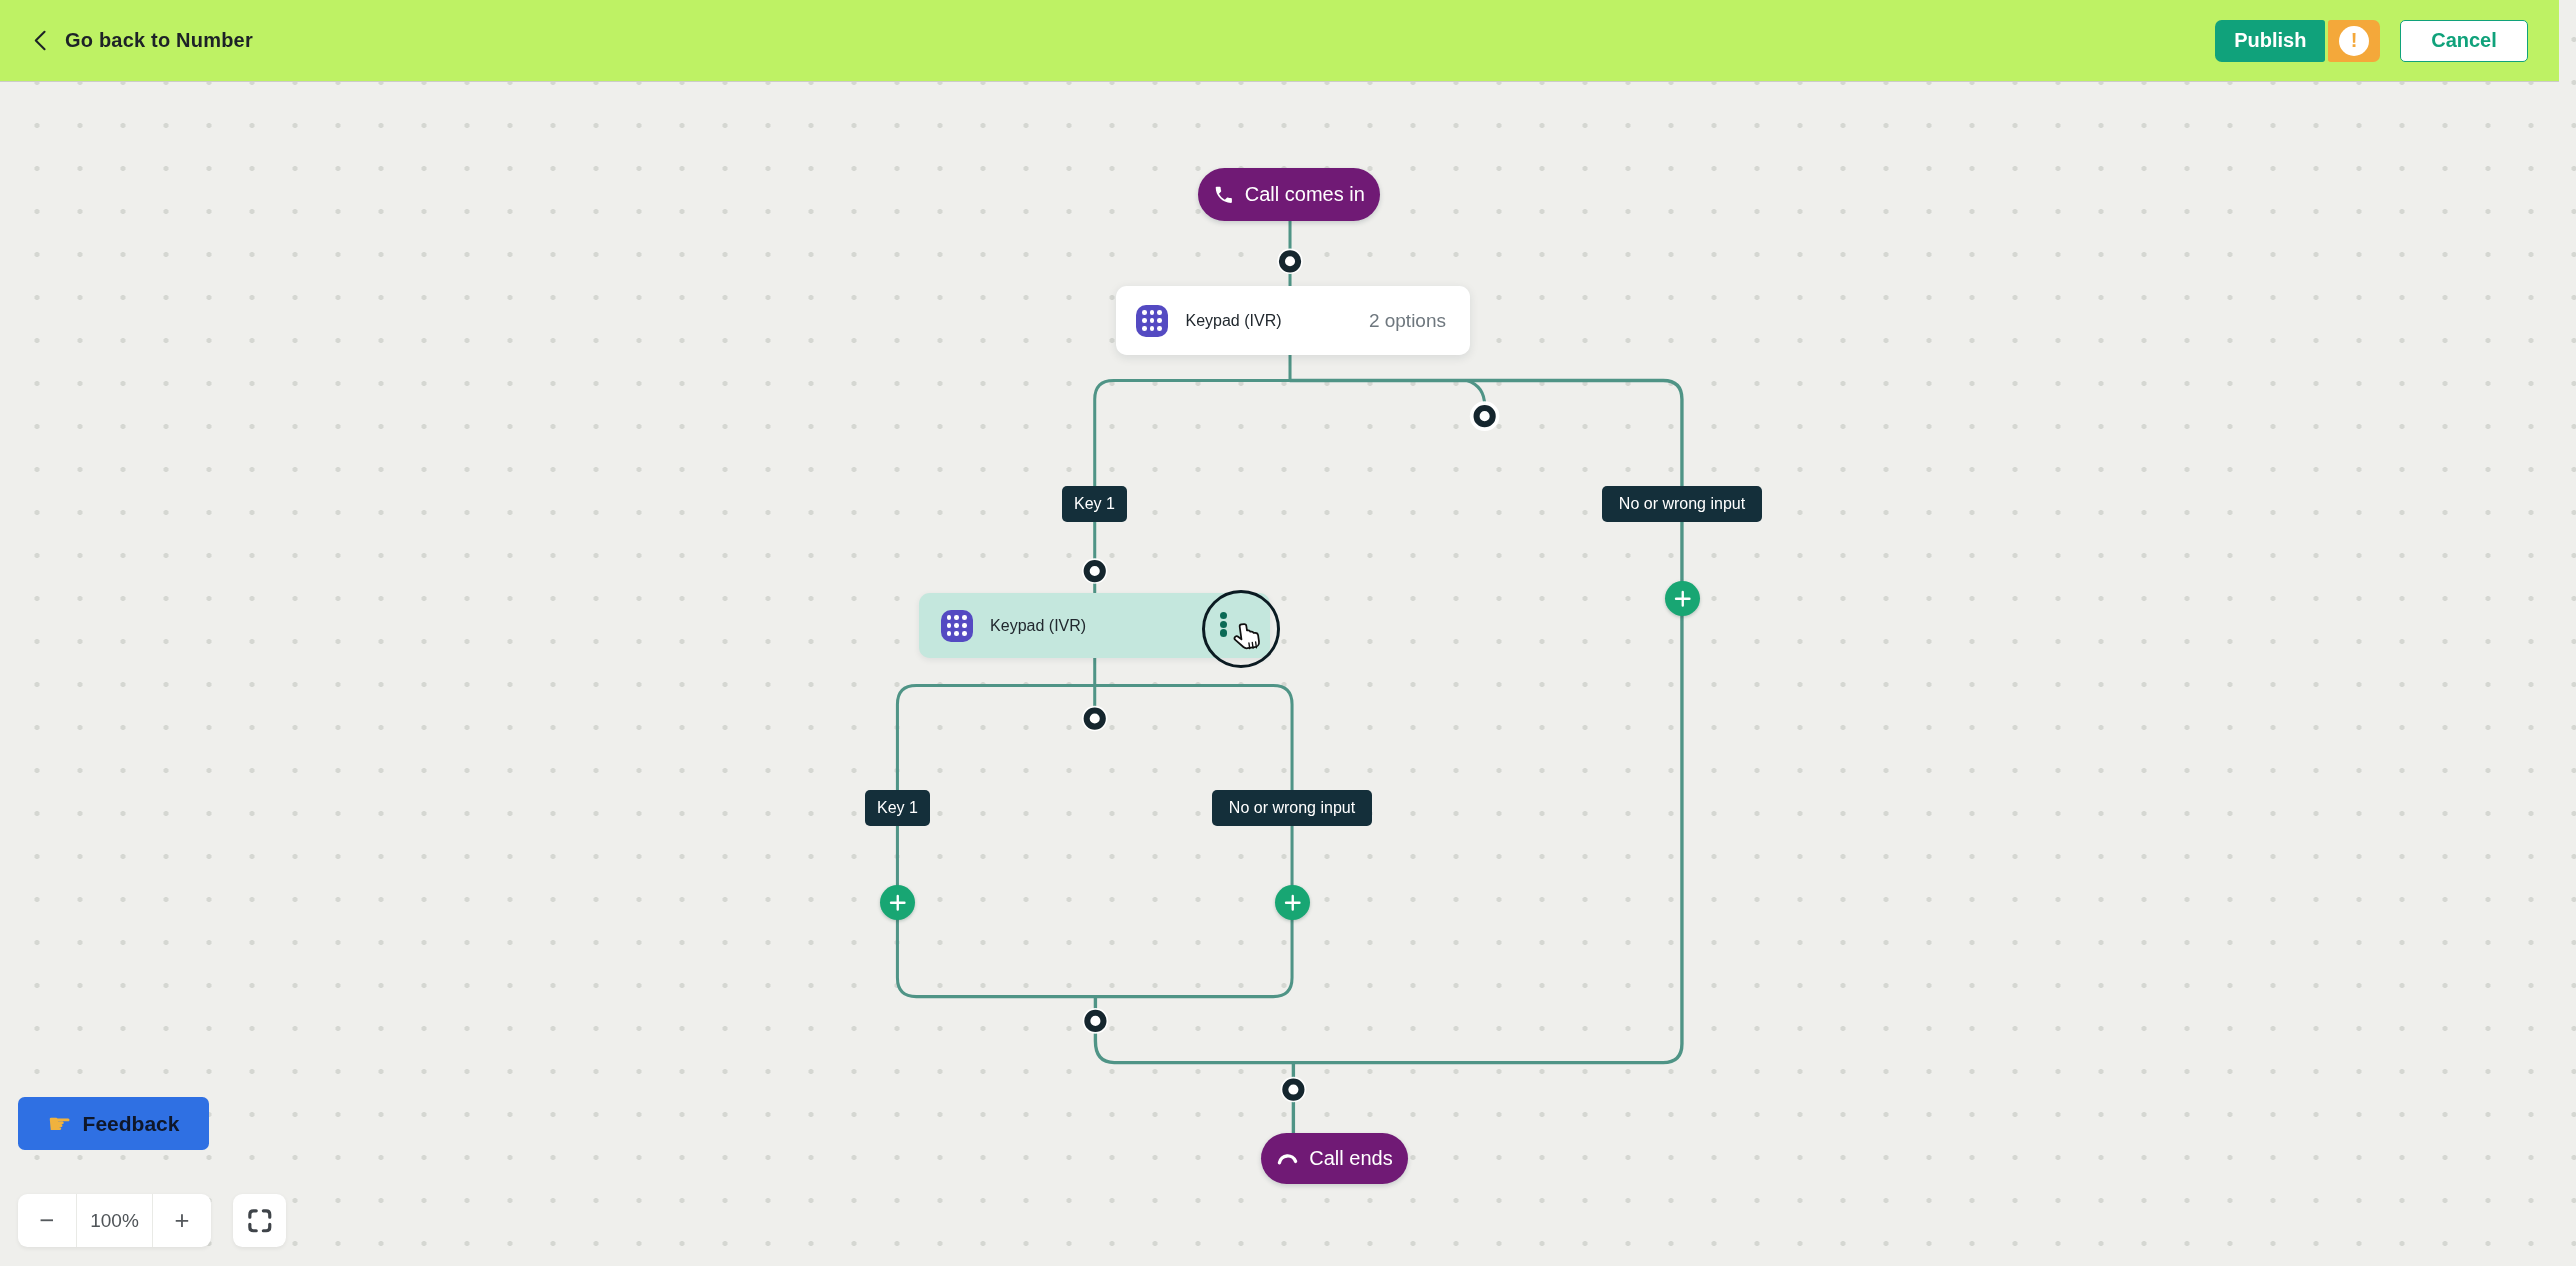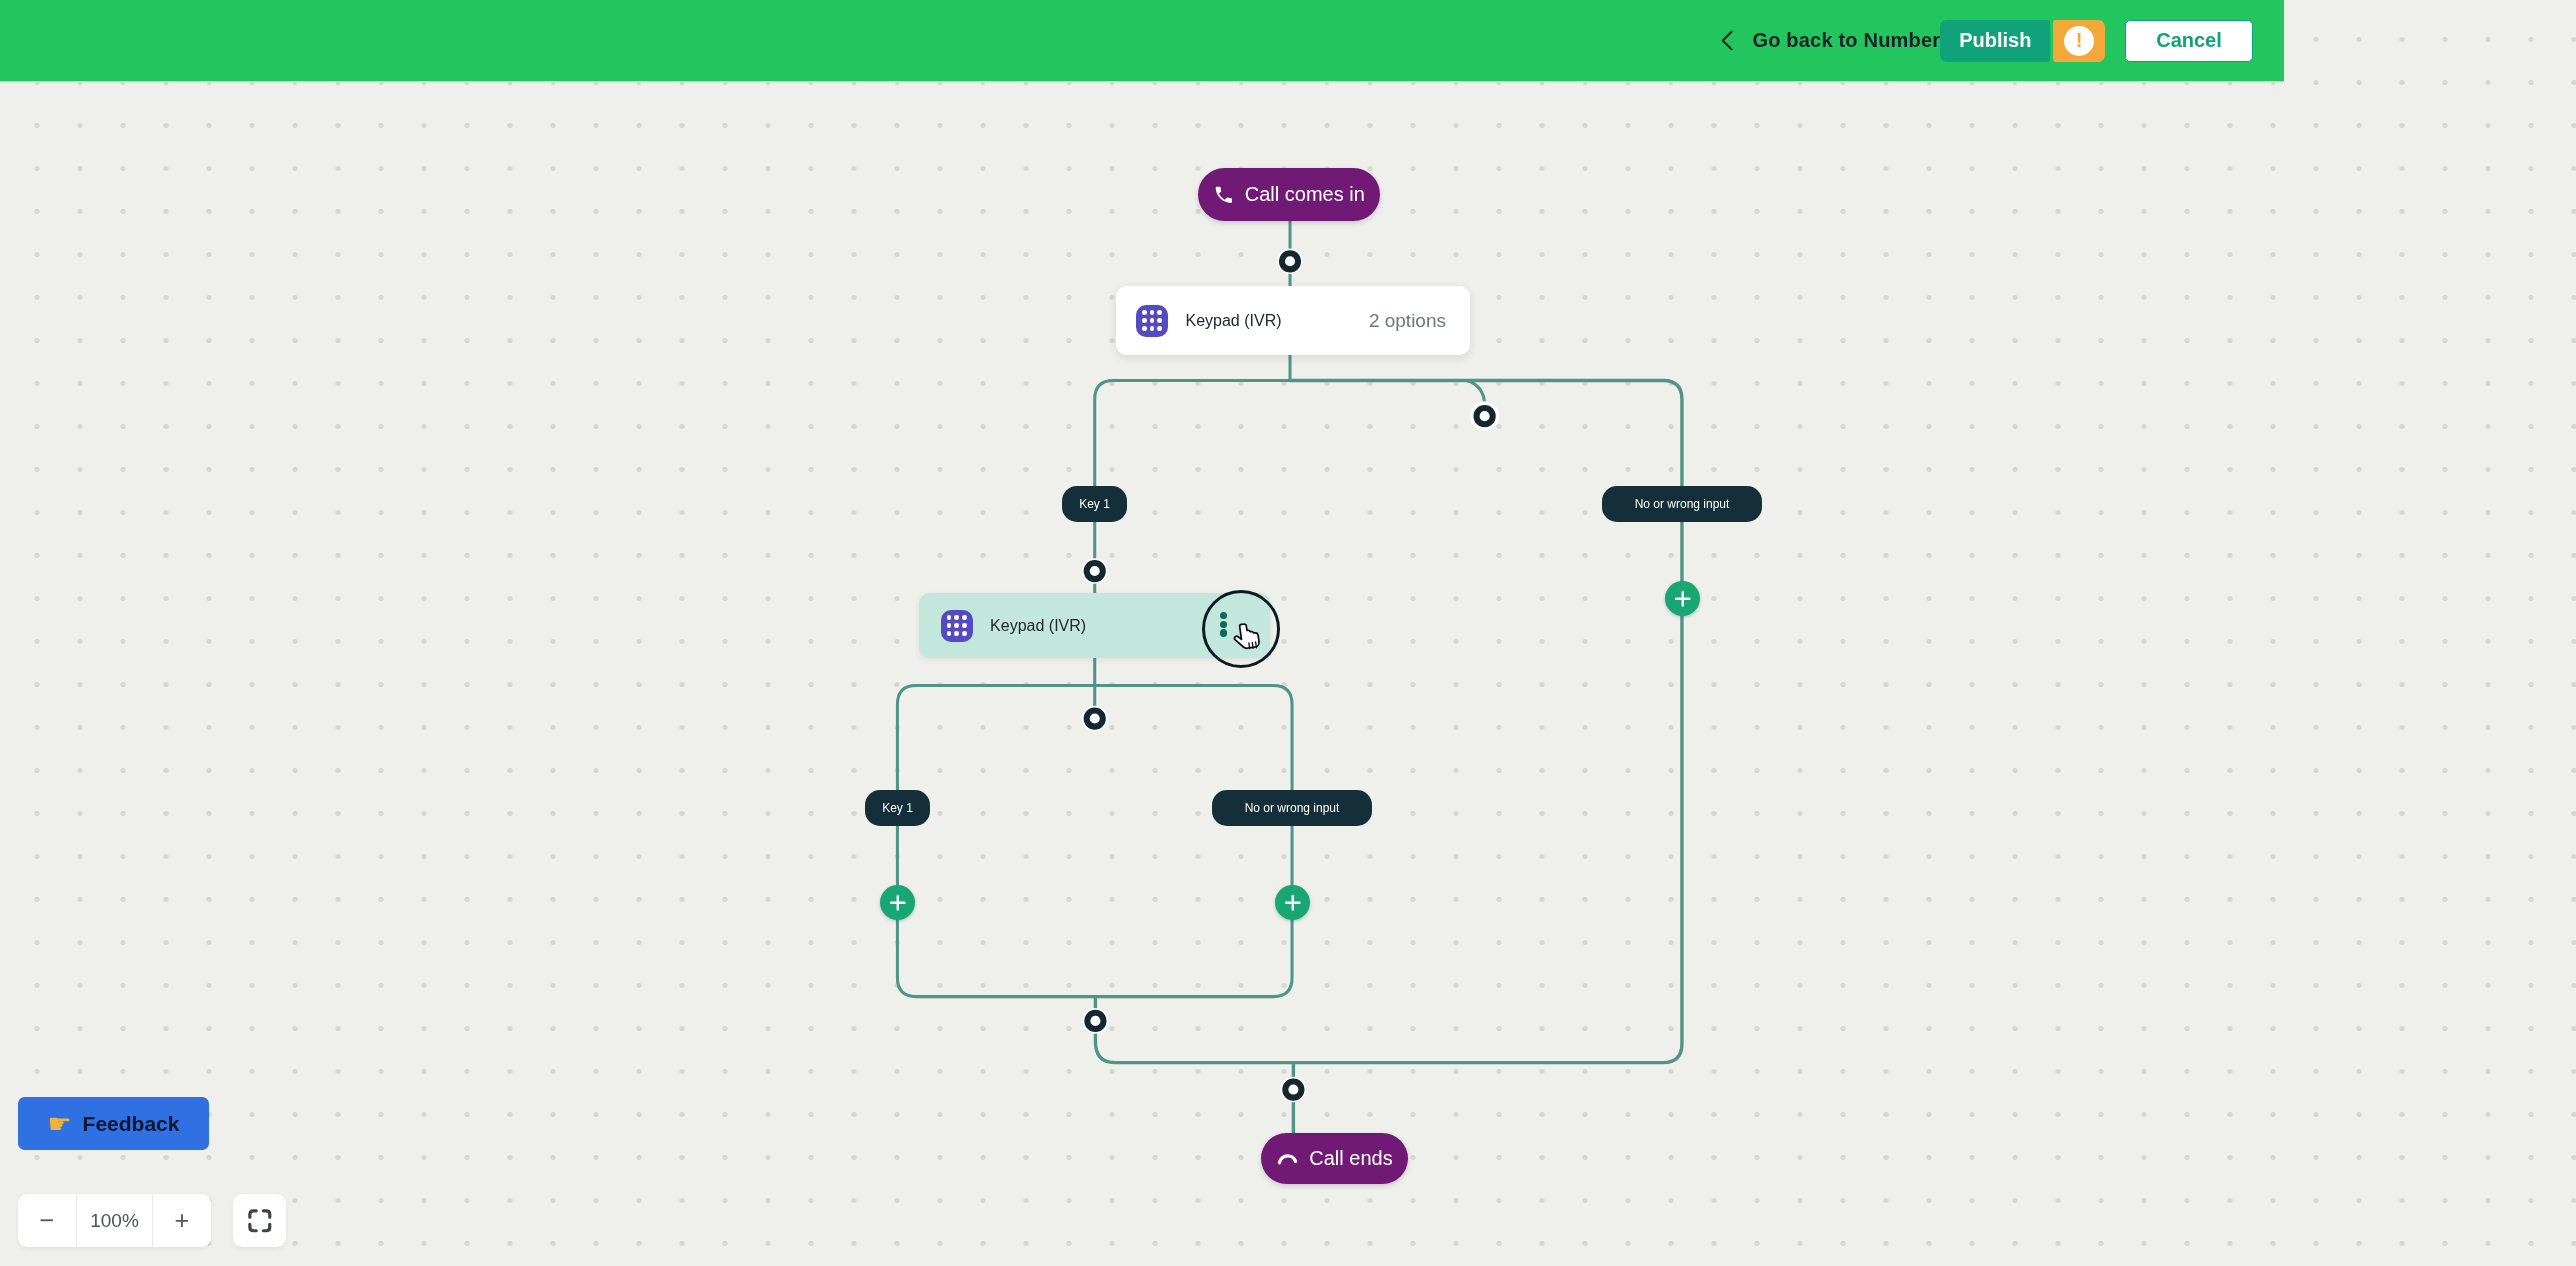--- a/index.html
+++ b/index.html
@@ -3,23 +3,23 @@
 <meta charset="utf-8">
 <style>
   * { margin:0; padding:0; box-sizing:border-box; }
   html,body { width:2576px; height:1266px; overflow:hidden;
     font-family:"Liberation Sans", sans-serif; }
   body { position:relative; background-color:#efefec;
     background-image:radial-gradient(circle, #d5d7d2 2.4px, transparent 2.7px);
     background-size:43px 43px; background-position:15.5px 18px; }
 
   
-  .header { position:absolute; left:0; top:0; width:2284px; height:82px;
-    background:#22c55e; border-bottom:1.3px solid #cbccc8; z-index:10;
-    display:flex; align-items:center; justify-content:flex-end;
+  .header { position:absolute; left:0; top:0; width:2559px; height:82px;
+    background:#bef264; border-bottom:1.3px solid #cbccc8; z-index:10;
+    display:flex; align-items:center; justify-content:space-between;
     padding:0 31px; }
   .back { display:flex; align-items:center; gap:15px; cursor:pointer; }
   .back-label { font-size:20px; font-weight:600; color:#1d2227; letter-spacing:0.2px; }
   .hdr-actions { display:flex; align-items:center; }
   .btn { display:flex; align-items:center; justify-content:center;
     height:42px; border-radius:5px; font-size:20px; font-weight:700; cursor:pointer; }
   .btn-publish { width:110px; background:#10a27b; color:#fff;
     border-radius:6.7px 2.7px 2.7px 6.7px; }
   .btn-warn { width:52px; background:#f4a83a; margin-left:2.7px;
     border-radius:2.7px 6.7px 6.7px 2.7px; }
@@ -45,21 +45,21 @@
   .card-2 { left:919px; top:593px; width:351px; height:65px; background:#c4e7dd;
     box-shadow:0 2px 6.7px rgba(20,40,50,.08); padding:0 24px 0 21.6px; }
   .keypad-icon { width:32px; height:32px; border-radius:10px; background:#544ac2;
     display:grid; grid-template-columns:repeat(3,4.7px); grid-template-rows:repeat(3,4.7px);
     gap:3px; align-content:center; justify-content:center; flex:none; }
   .keypad-icon i { width:4.7px; height:4.7px; border-radius:50%; background:#fff; }
   .card-title { font-size:16px; color:#21282e; margin-left:17.5px; font-weight:500; }
   .card-meta { margin-left:auto; font-size:19px; color:#6e777e; font-weight:400; }
 
   .branch-label { position:absolute; z-index:3; background:#142f3a; color:#fff;
-    font-size:12px; font-weight:500; border-radius:15px; display:flex;
+    font-size:16px; font-weight:500; border-radius:5px; display:flex;
     align-items:center; justify-content:center; cursor:pointer; height:36px; }
   .lbl-key { width:65px; }
   .lbl-fb  { width:160px; }
   .b1-key { left:1062px; top:486px; }
   .b1-fb  { left:1602px; top:486px; }
   .b2-key { left:865px; top:790px; }
   .b2-fb  { left:1212px; top:790px; }
 
   .plus-btn { position:absolute; z-index:3; width:35px; height:35px; border-radius:50%;
     background:#18a673; display:flex; align-items:center; justify-content:center;

